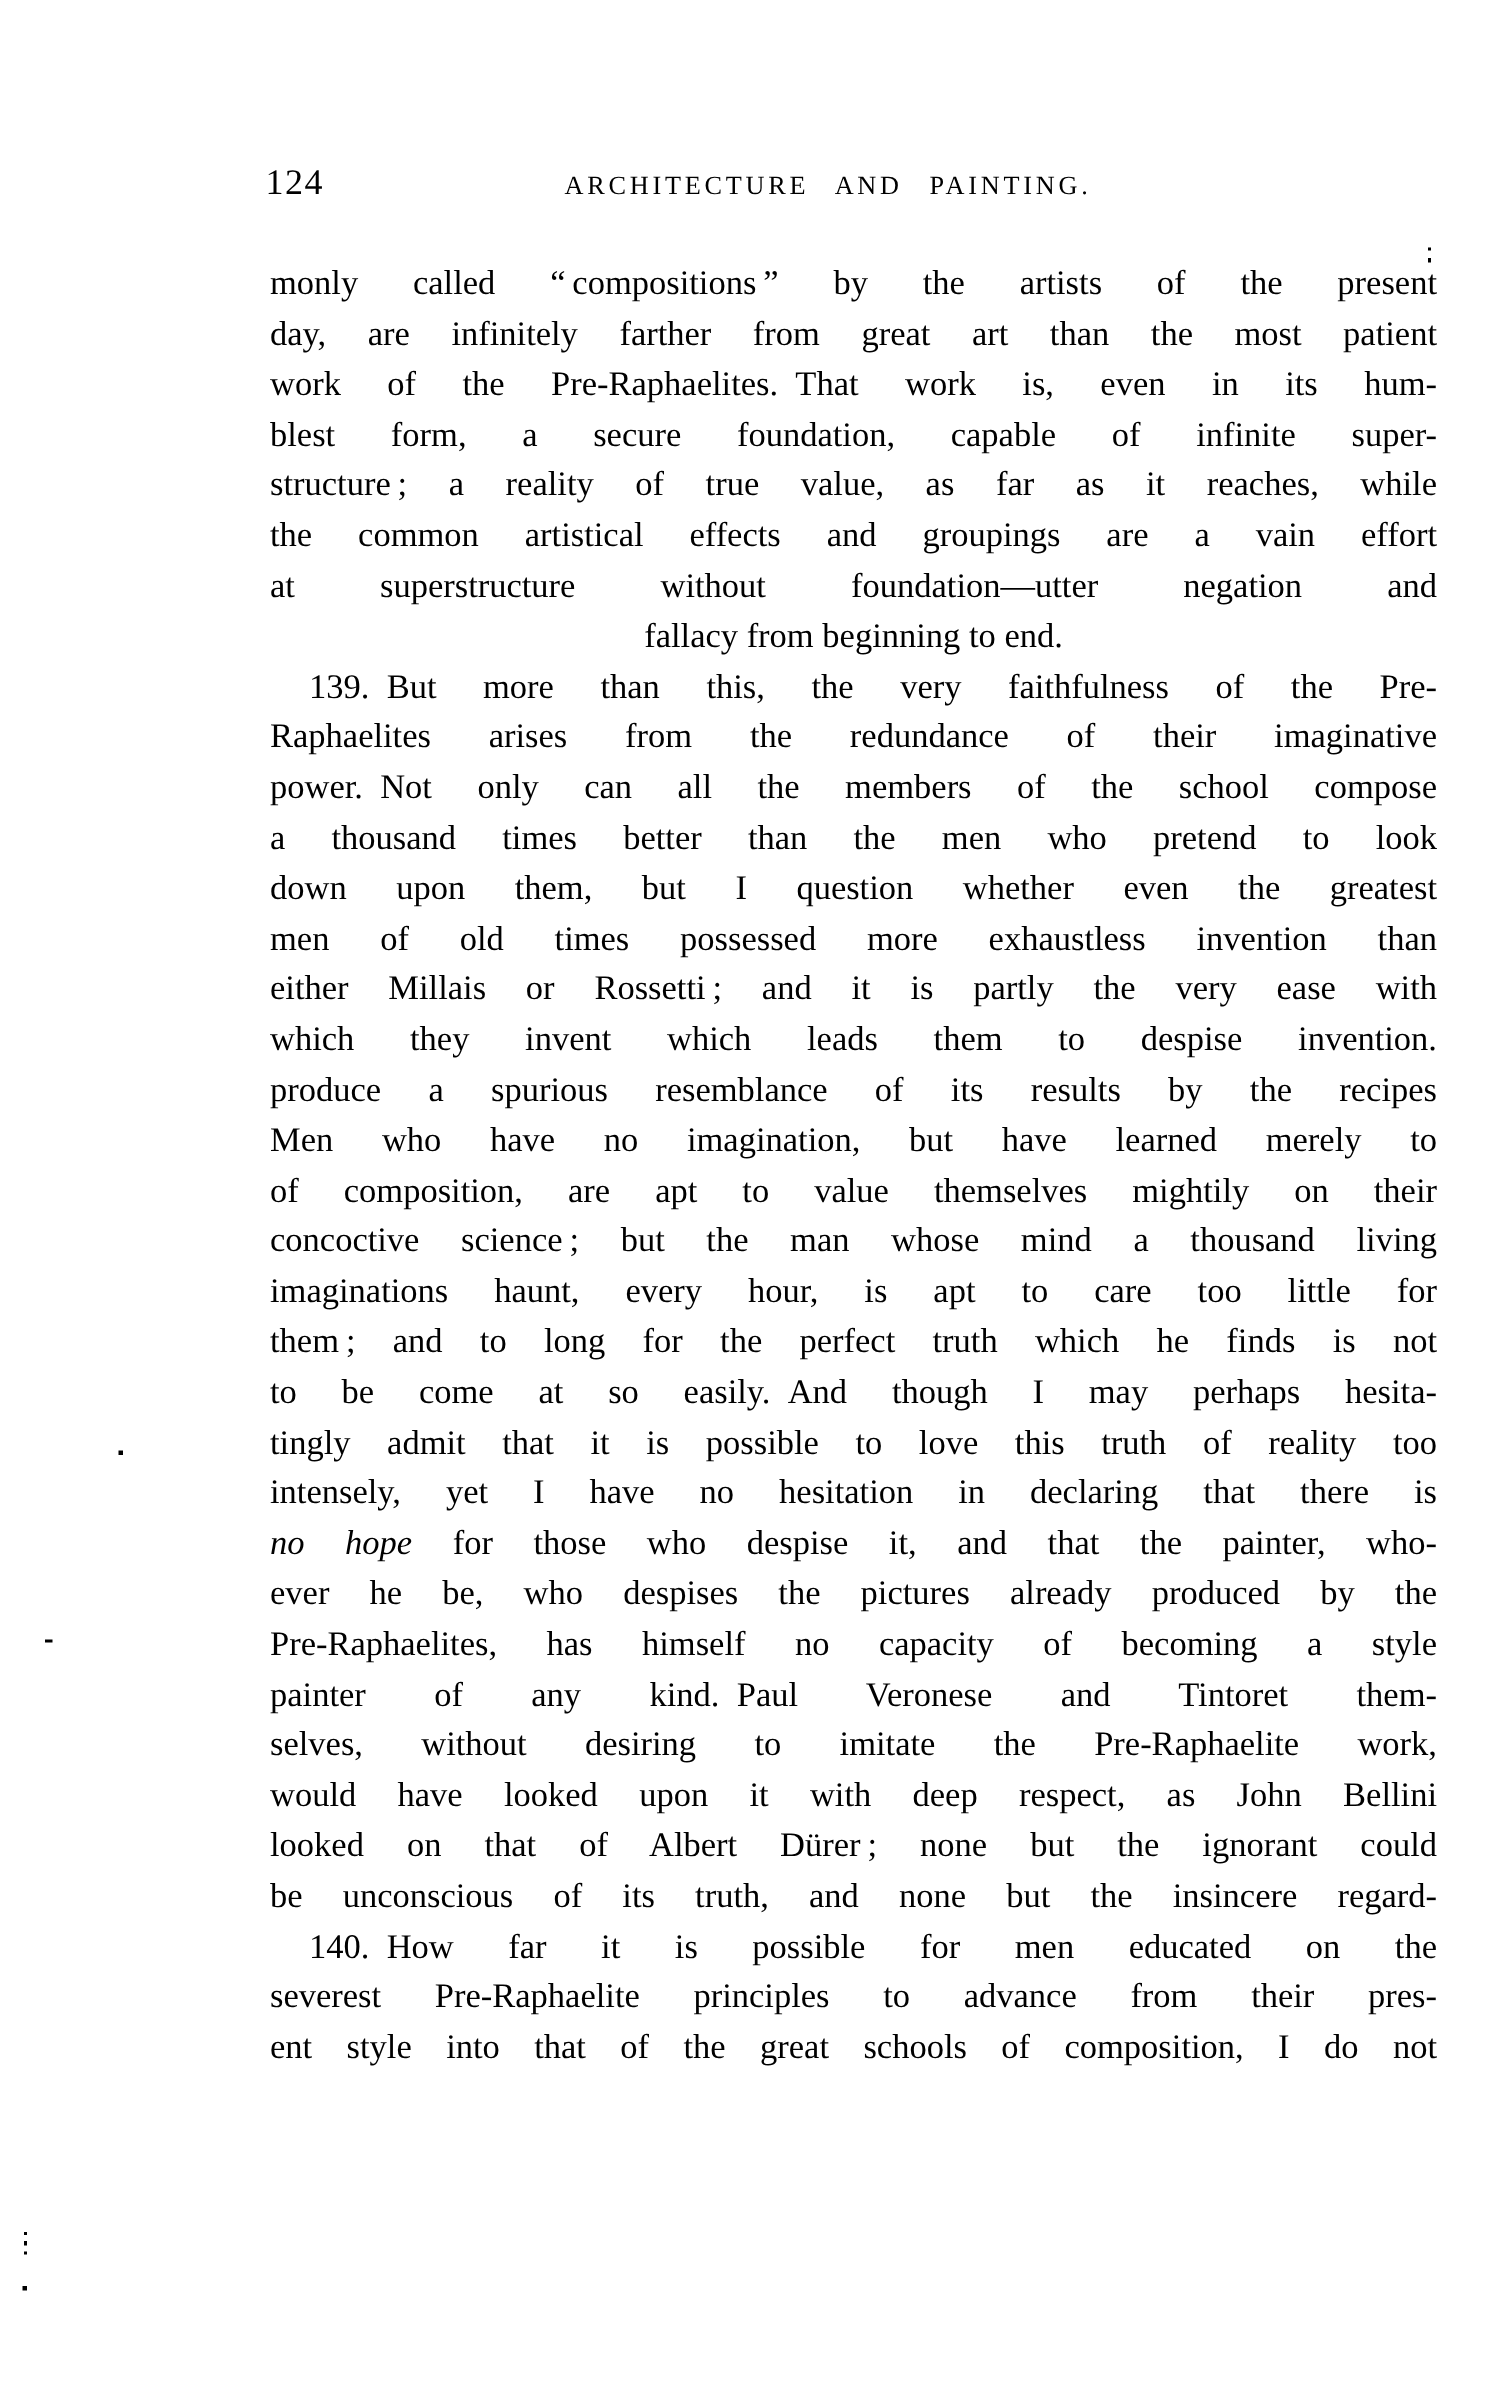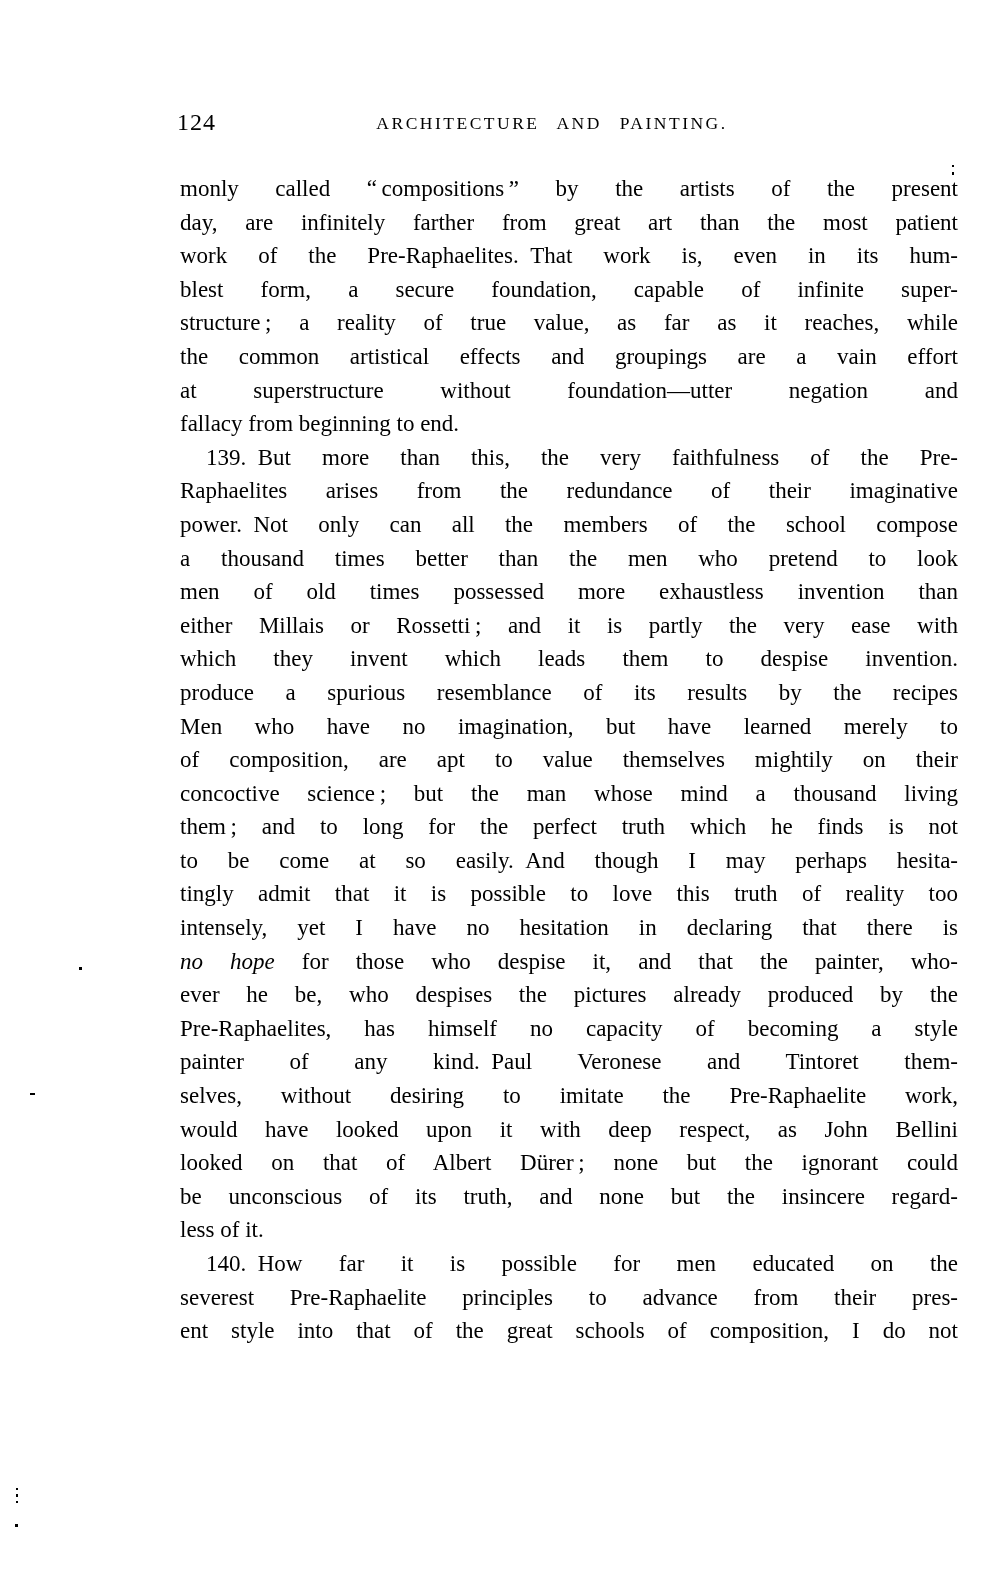--- a/index.html
+++ b/index.html
@@ -51,21 +51,21 @@
     text-align: justify;
     height: 33.6px;
     overflow: hidden;
   }
   
   .line::after {
     content: "";
     display: inline-block;
     width: 100%;
   }
-  .line.no-just { text-align: left; }
+  .line.no-just { text-align: center; }
   .line.no-just::after { content: none; }
   .speck {
     position: absolute;
     background: #000000;
   }
 </style>
 </head>
 <body>
 
 <div class="page">
@@ -80,40 +80,41 @@
         <div class="line">structure ; a reality of true value, as far as it reaches, while</div>
         <div class="line">the common artistical effects and groupings are a vain effort</div>
         <div class="line">at superstructure without foundation—utter negation and</div>
         <div class="line no-just">fallacy from beginning to end.</div>
       </div>
       <div class="para indent">
         <div class="line">139. But more than this, the very faithfulness of the Pre-</div>
         <div class="line">Raphaelites arises from the redundance of their imaginative</div>
         <div class="line">power. Not only can all the members of the school compose</div>
         <div class="line">a thousand times better than the men who pretend to look</div>
+        <div class="line">down upon them, but I question whether even the greatest</div>
         <div class="line">men of old times possessed more exhaustless invention than</div>
         <div class="line">either Millais or Rossetti ; and it is partly the very ease with</div>
         <div class="line">which they invent which leads them to despise invention.</div>
         <div class="line">produce a spurious resemblance of its results by the recipes</div>
         <div class="line">Men who have no imagination, but have learned merely to</div>
         <div class="line">of composition, are apt to value themselves mightily on their</div>
         <div class="line">concoctive science ; but the man whose mind a thousand living</div>
+        <div class="line">imaginations haunt, every hour, is apt to care too little for</div>
         <div class="line">them ; and to long for the perfect truth which he finds is not</div>
         <div class="line">to be come at so easily. And though I may perhaps hesita-</div>
         <div class="line">tingly admit that it is possible to love this truth of reality too</div>
         <div class="line">intensely, yet I have no hesitation in declaring that there is</div>
         <div class="line"><i>no hope</i> for those who despise it, and that the painter, who-</div>
         <div class="line">ever he be, who despises the pictures already produced by the</div>
         <div class="line">Pre-Raphaelites, has himself no capacity of becoming a style</div>
         <div class="line">painter of any kind. Paul Veronese and Tintoret them-</div>
         <div class="line">selves, without desiring to imitate the Pre-Raphaelite work,</div>
         <div class="line">would have looked upon it with deep respect, as John Bellini</div>
         <div class="line">looked on that of Albert Dürer ; none but the ignorant could</div>
         <div class="line">be unconscious of its truth, and none but the insincere regard-</div>
-        <div class="line no-just">less of it.</div>
       </div>
       <div class="para indent">
         <div class="line">140. How far it is possible for men educated on the</div>
         <div class="line">severest Pre-Raphaelite principles to advance from their pres-</div>
         <div class="line">ent style into that of the great schools of composition, I do not</div>
       </div>
     </div>
 <div class="speck" style="left: 952px; top: 165px; width: 2px; height: 2px;"></div>
     <div class="speck" style="left: 952px; top: 172px; width: 2px; height: 3px;"></div>
     <div class="speck" style="left: 79px; top: 967px; width: 3px; height: 3px;"></div>

